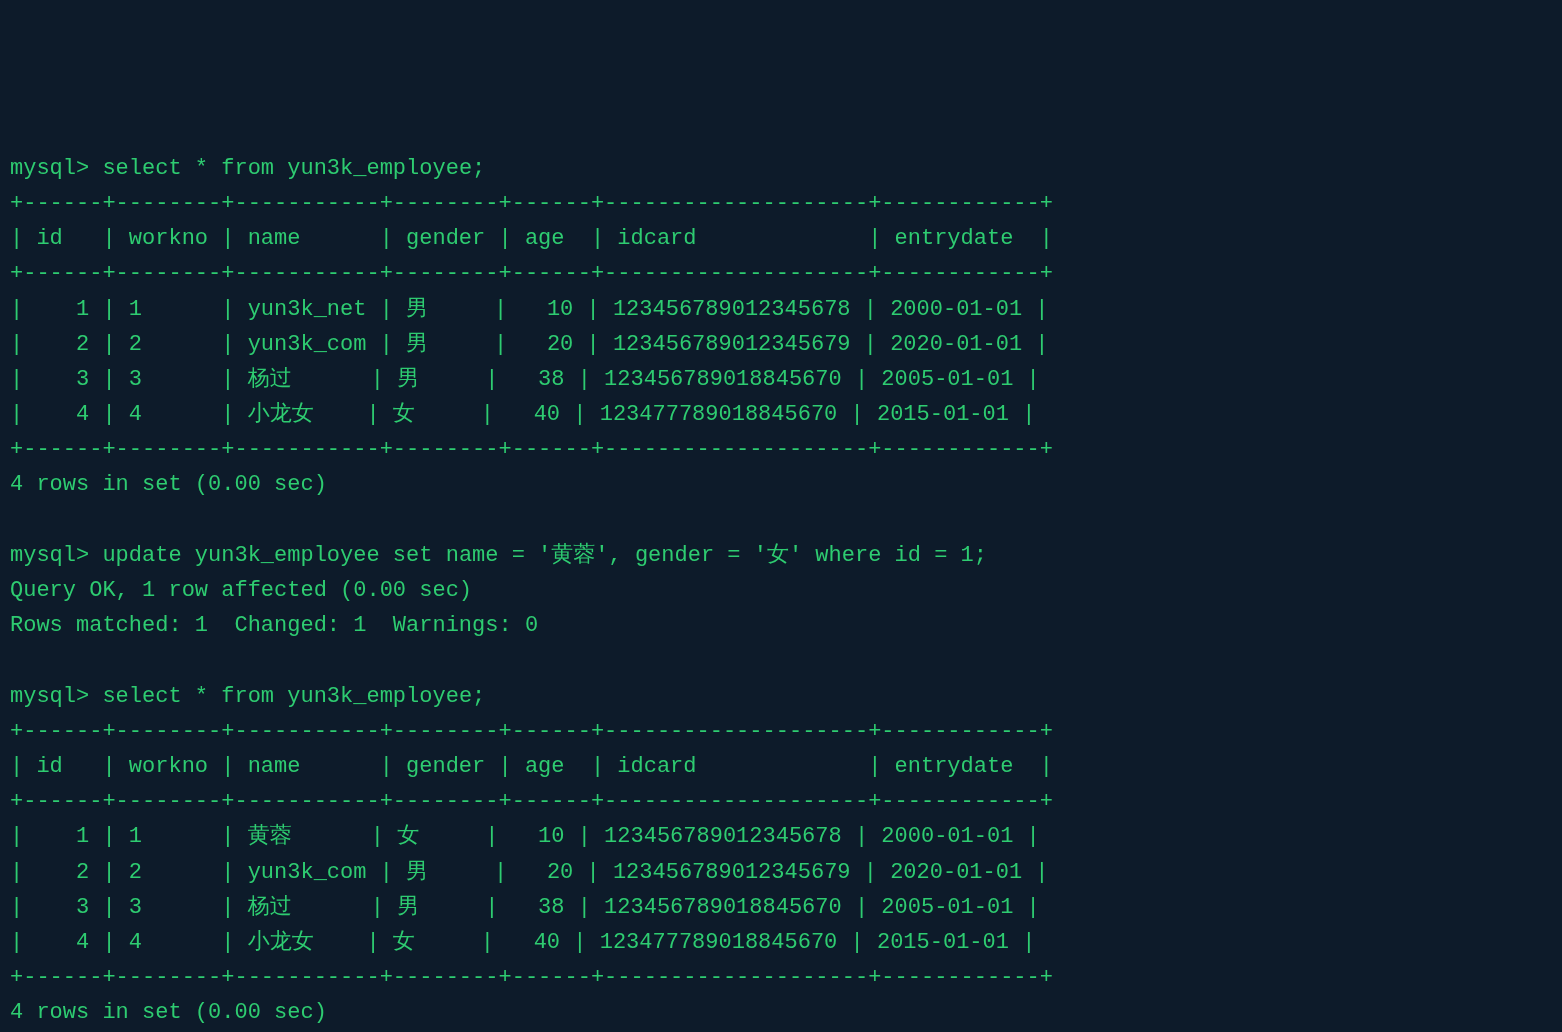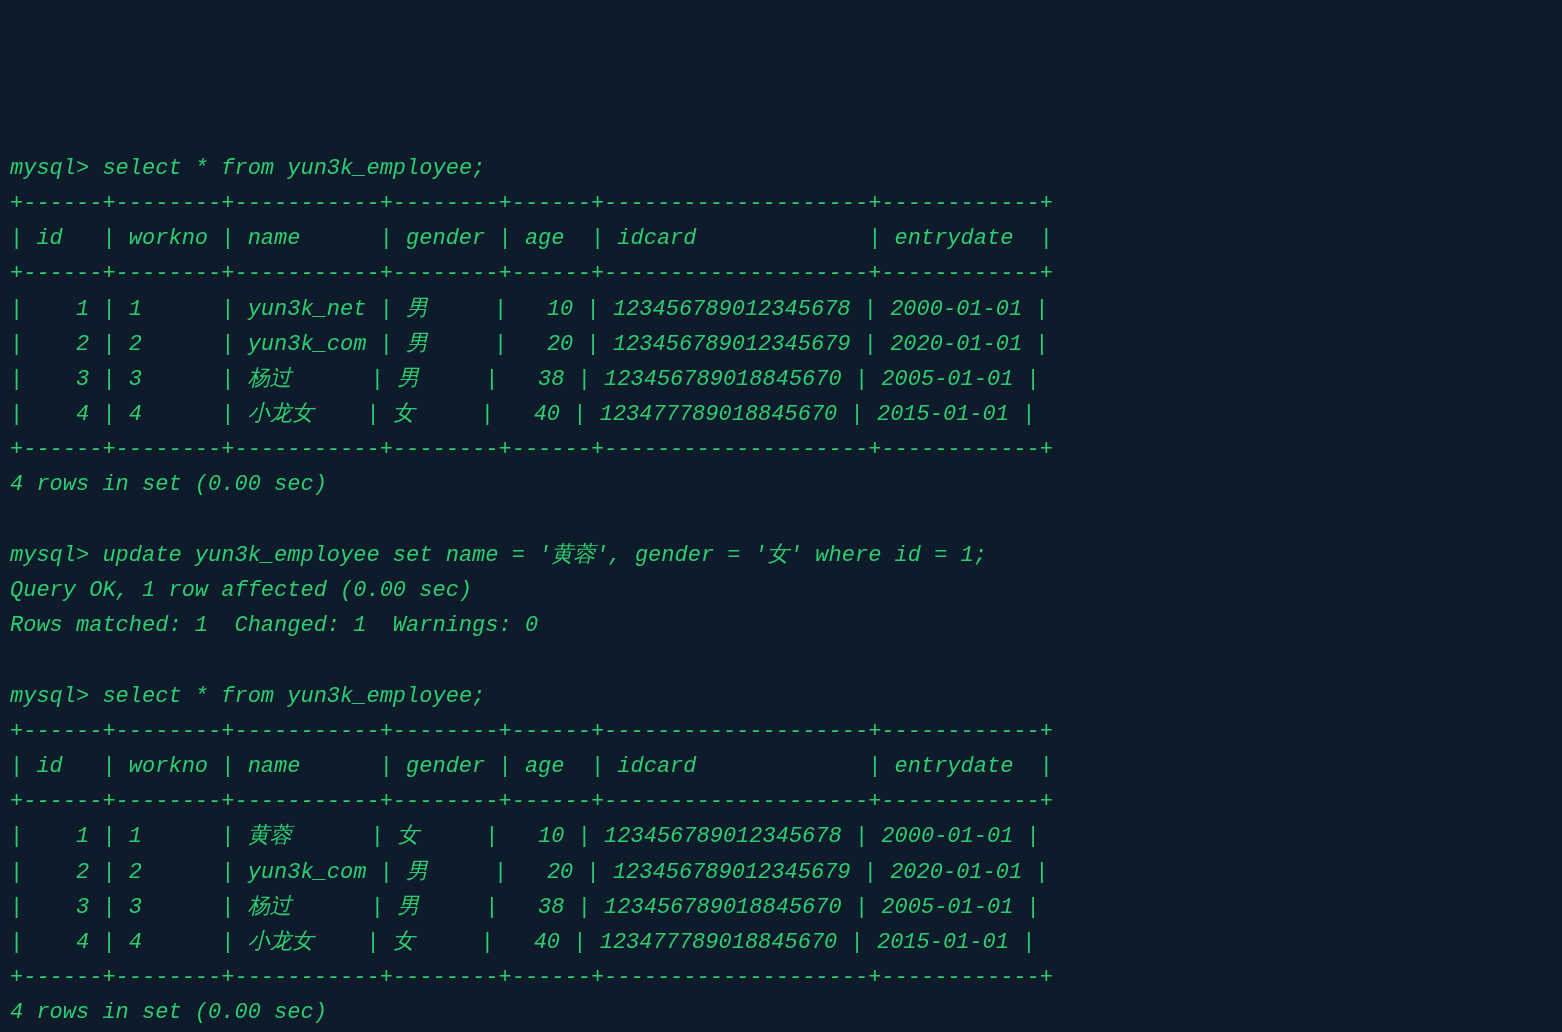--- a/index.html
+++ b/index.html
@@ -1,19 +1,18 @@
 <!DOCTYPE html>
 <html><head>
   <meta charset="utf-8">
   <style>
     * {
       margin: 0;
       padding: 0;
       box-sizing: border-box;
-      font-style: italic;
     }
     body {
       background-color: #0d1b2a;
       color: #2ecc71;
       font-family: 'Consolas', 'Monaco', 'Courier New', monospace;
       font-size: 22px;
       line-height: 1.6;
       padding: 10px;
       white-space: pre;
       width: 1562px;

